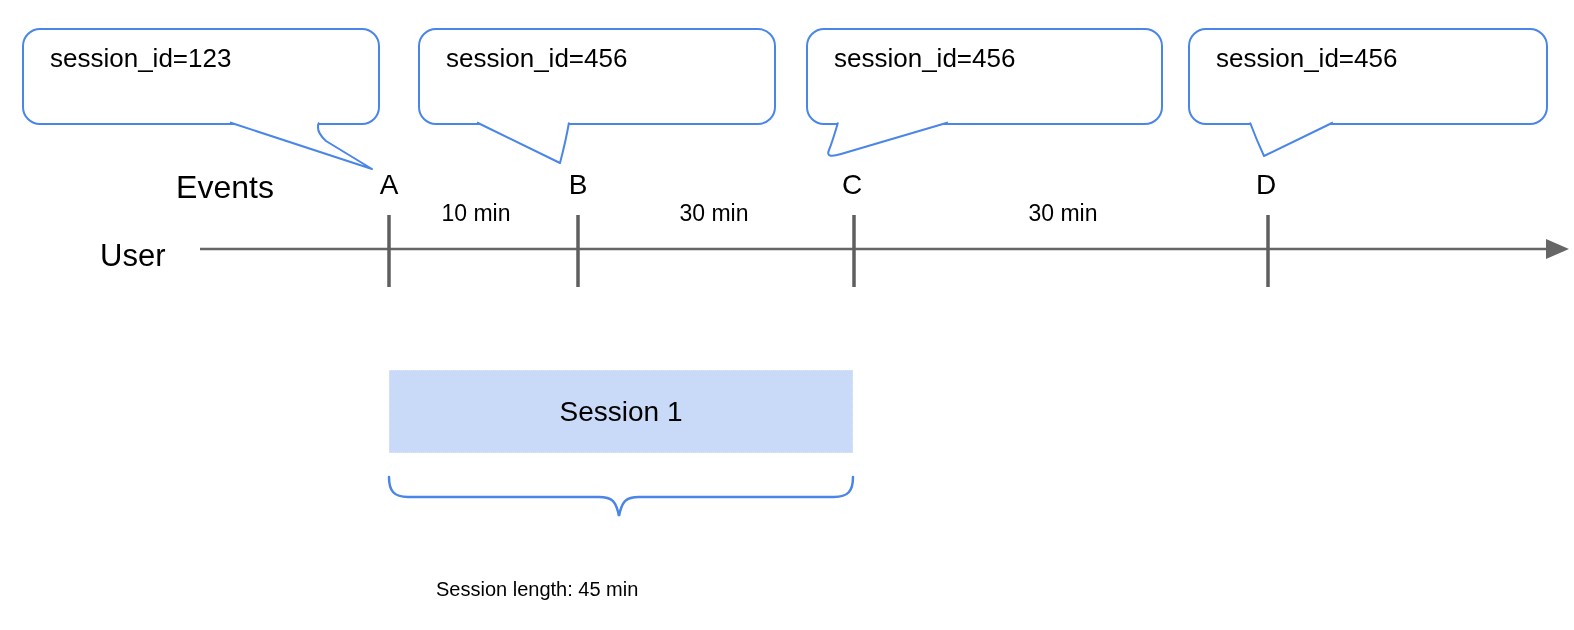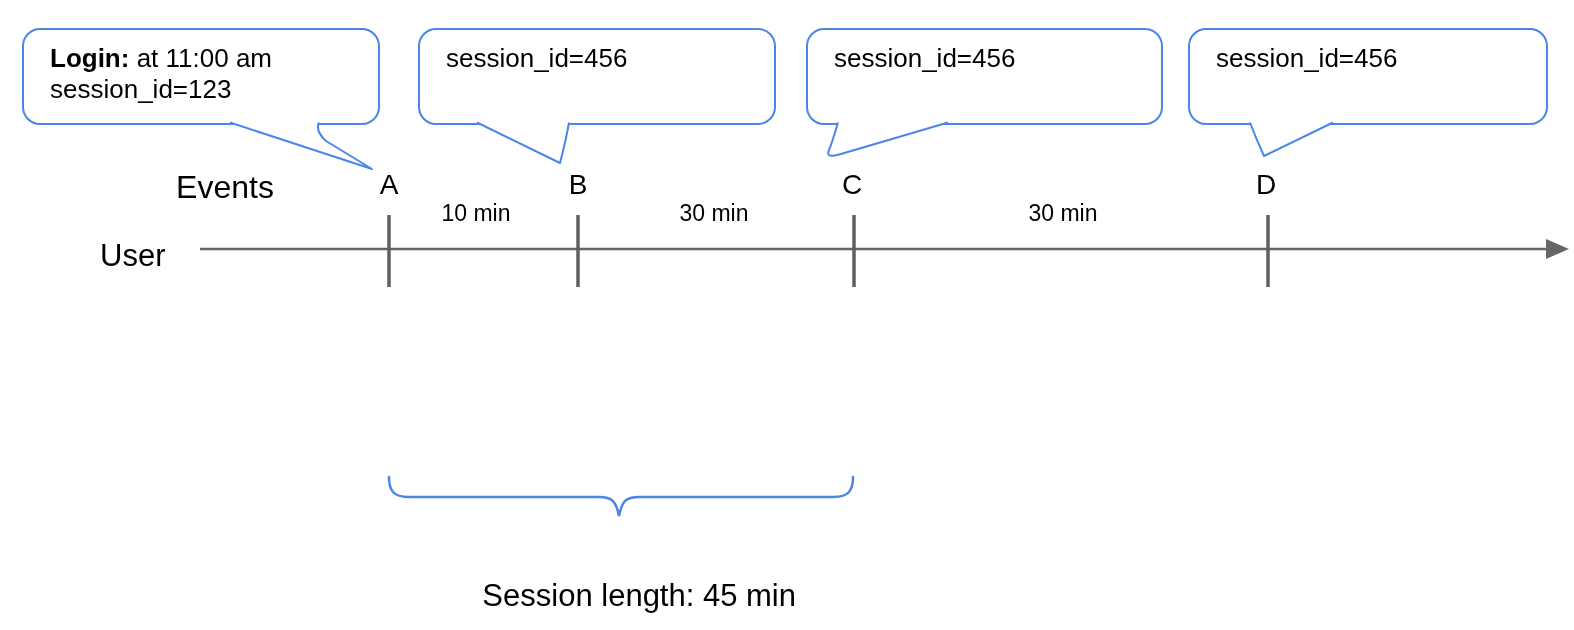--- a/index.html
+++ b/index.html
@@ -39,31 +39,30 @@
   .session-bar{
     position:absolute;left:389px;top:370px;width:464px;height:83px;
     background:#c9daf8;
     border:1px dotted #dde6f5;
     box-sizing:border-box;
     display:flex;align-items:center;justify-content:center;
     font-size:28px;
     z-index:1;
   }
   .session-length{
-    left:436px;top:578px;width:360px;text-align:right;font-size:31px;
+    left:436px;top:578px;width:360px;text-align:left;font-size:20px;
   }
 </style>
 </head>
 <body>
 
 <div id="canvas">
 
   <div class="callout" style="left:22px;width:358px;">
     <div class="callout-text">
-      <div><b>Login:</b><span> at 11:00 am</span></div>
       <div>session_id=123</div>
     </div>
   </div>
 
   <div class="callout" style="left:418px;width:358px;">
     <div class="callout-text">
       <div>session_id=456</div>
     </div>
   </div>
 
@@ -84,20 +83,23 @@
 
   <div class="lbl event-mark" style="left:359px;">A</div>
   <div class="lbl event-mark" style="left:548px;">B</div>
   <div class="lbl event-mark" style="left:822px;">C</div>
   <div class="lbl event-mark" style="left:1236px;">D</div>
 
   <div class="lbl interval-label" style="left:416px;">10 min</div>
   <div class="lbl interval-label" style="left:654px;">30 min</div>
   <div class="lbl interval-label" style="left:1003px;">30 min</div>
 
+  <div class="session-bar">
+    <span>Session 1</span>
+  </div>
 
   <div class="lbl session-length">Session length: 45 min</div>
 
   <svg class="diagram-svg" width="1574" height="630" viewBox="0 0 1574 630">
 
     <g>
       <path d="M 230 122.5 L 372 169 L 326 141 Q 315 131 319 122.5" fill="#ffffff" stroke="#4a86e8" stroke-width="2" stroke-linejoin="round"></path>
     </g>
     <g>
       <path d="M 477 122.5 L 560 163 Q 566 140 569 122.5" fill="#ffffff" stroke="#4a86e8" stroke-width="2" stroke-linejoin="round"></path>

